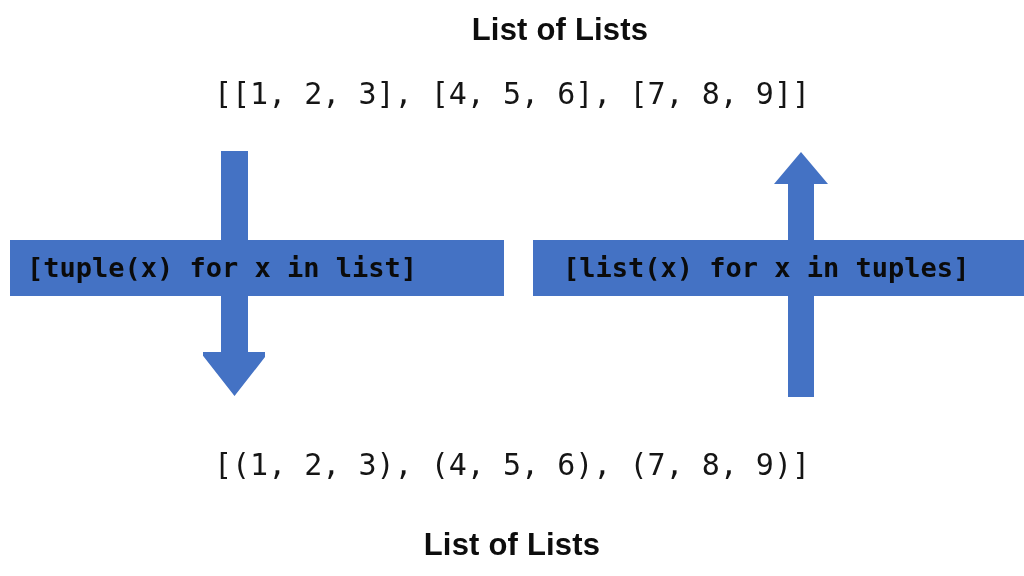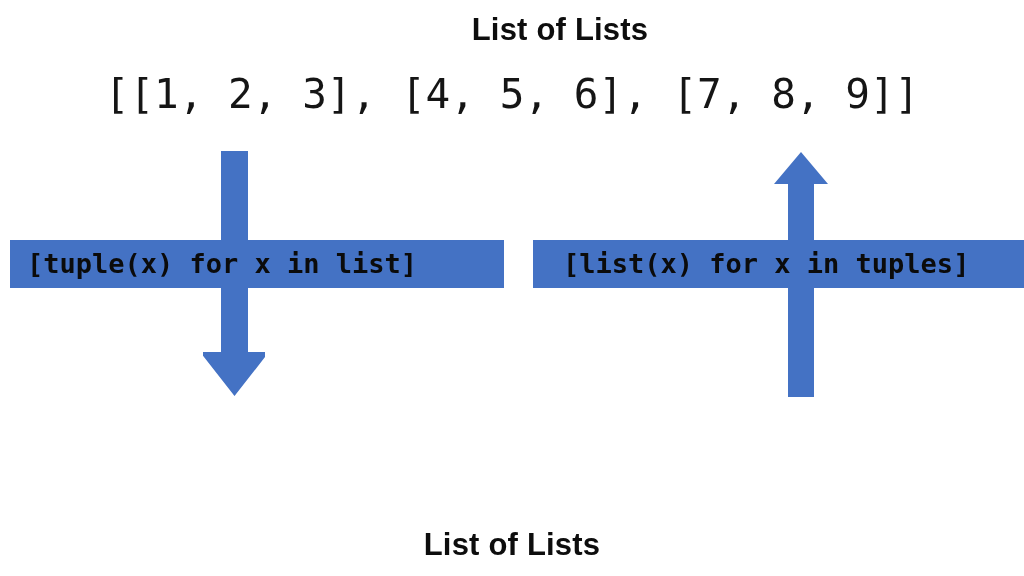--- a/index.html
+++ b/index.html
@@ -37,33 +37,33 @@
   #heading-bottom{ top: 527px; }
 
   
   .codeline {
     position: absolute;
     left: 0;
     width: 1024px;
     text-align: center;
     font-family: "DejaVu Sans Mono", "Liberation Mono", monospace;
     font-weight: 400;
-    font-size: 41px;
+    font-size: 30px;
     line-height: 48px;
     color: #151515;
     white-space: pre;
   }
   #code-top    { top: 70px; }
   #code-bottom { top: 441px; }
 
   
   .bar {
     position: absolute;
     top: 240px;
-    height: 48px;
+    height: 56px;
     background: #4472C4;
     display: flex;
     align-items: center;
     box-sizing: border-box;
     z-index: 3;
   }
   #bar-left {
     left: 10px;
     width: 494px;
     justify-content: flex-start;
@@ -126,16 +126,17 @@
   </div>
 
   <div class="bar" id="bar-left">
     <span class="bar-text">[tuple(x) for x in list]</span>
   </div>
 
   <div class="bar" id="bar-right">
     <span class="bar-text">[list(x) for x in tuples]</span>
   </div>
 
+  <div class="codeline" id="code-bottom">[(1, 2, 3), (4, 5, 6), (7, 8, 9)]</div>
 
   <div class="heading" id="heading-bottom">List of Lists</div>
 
 </div>
 
 </body></html>

